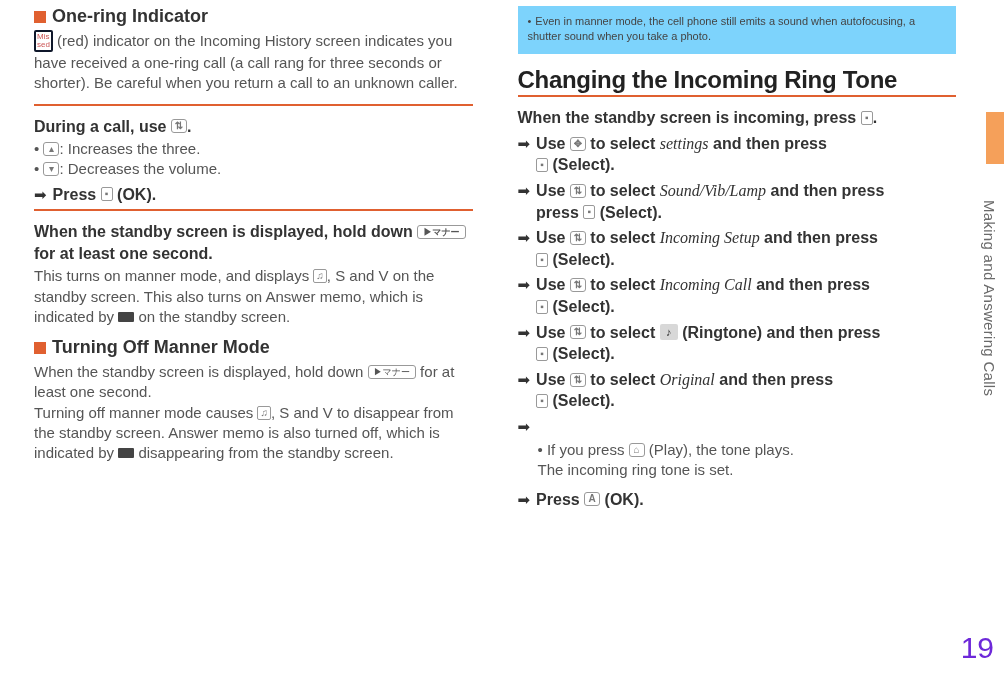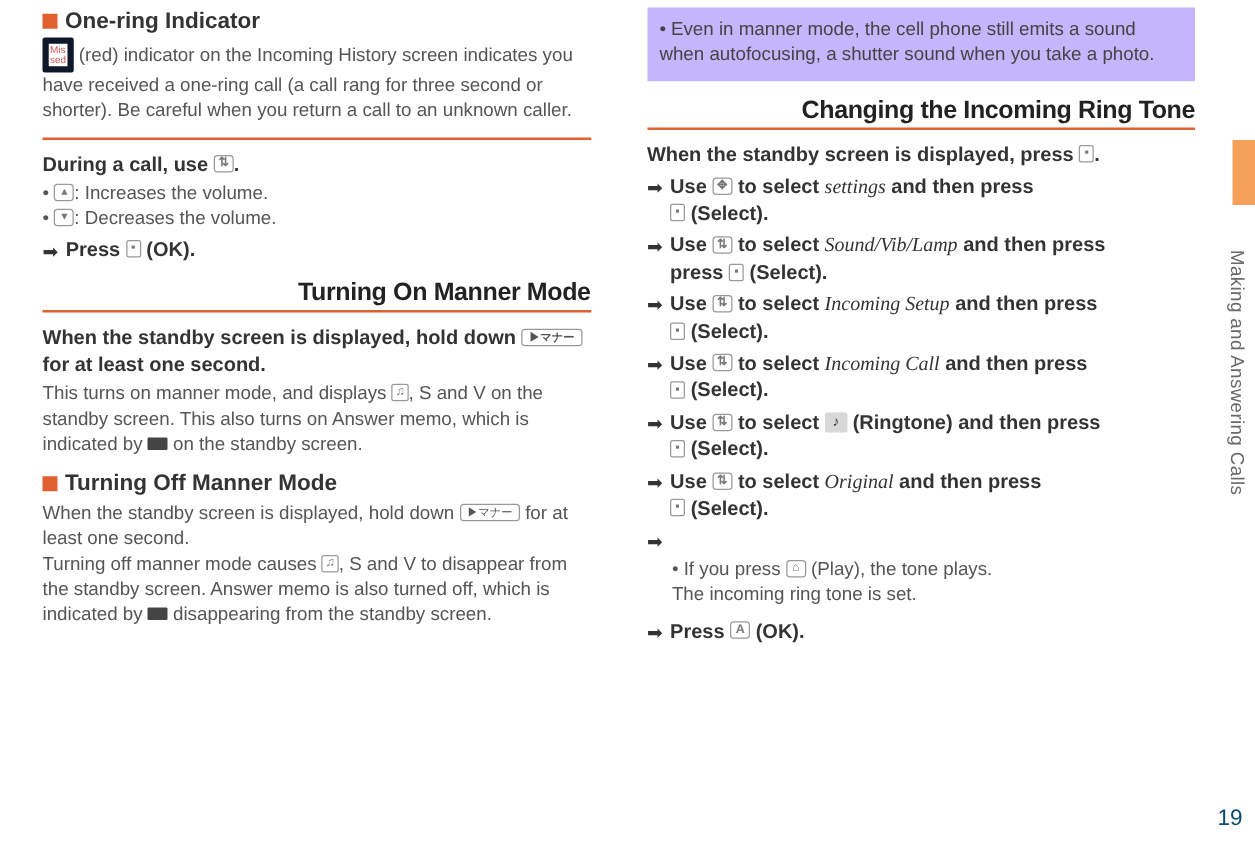--- a/index.html
+++ b/index.html
@@ -36,22 +36,22 @@
     top: 200px;
     writing-mode: vertical-rl;
     font-size: 15px;
     color: #6a6a6a;
     letter-spacing: 0.3px;
   }
   .pagenum {
     position: absolute;
     right: 10px;
     bottom: 8px;
-    font-size: 18px;
-    color: #0c4a6e;
+    font-size: 30px;
+    color: #6d28d9;
   }
 
   .redsq {
     display: inline-block;
     width: 12px;
     height: 12px;
     background: #e06030;
     margin-right: 6px;
     vertical-align: baseline;
     position: relative;
@@ -64,27 +64,26 @@
     margin: 0 0 4px 0;
   }
   .body-text {
     font-size: 15px;
     line-height: 1.35;
     color: #555;
     margin: 0 0 10px 0;
   }
   .big-head {
     font-weight: 900;
-    font-size: 20px;
+    font-size: 24px;
     font-stretch: condensed;
     letter-spacing: -0.3px;
     color: #222;
     line-height: 1.15;
     margin: 12px 0 2px 0;
-    text-align: right;
   }
   .underline {
     height: 2px;
     background: #e06030;
     margin: 2px 0 10px 0;
   }
   .lead {
     font-weight: bold;
     font-size: 16px;
     color: #333;
@@ -184,72 +183,71 @@
     border-radius: 2px;
     vertical-align: middle;
     font-size: 11px;
     line-height: 16px;
     text-align: center;
     position: relative;
     top: -1px;
   }
   .icon-red {
     display: inline-block;
-    border: 5px solid #0f172a;
+    border: 2px solid #0f172a;
     border-radius: 2px;
     font-size: 8px;
     line-height: 1;
     padding: 1px 1px;
     vertical-align: middle;
     position: relative;
     top: -1px;
     color: #c55;
     background: #fff;
   }
 
   .note-box {
-    background: #c4b5fd;
+    background: #7dd3fc;
     padding: 8px 10px 10px 10px;
-    font-size: 15px;
+    font-size: 11px;
     color: #444;
     line-height: 1.35;
   }
   .note-box .dot { margin-right: 4px; }
 
   .col-right { padding-right: 28px; }
 </style>
 </head>
 <body>
 
 <div class="page">
 
   <div class="col">
     <p class="sub-head">
       <span class="redsq"></span><span>One-ring Indicator</span>
     </p>
     <p class="body-text">
-      <span class="icon-red">Mis<br>sed</span><span> (red) indicator on the Incoming History screen indicates you have received a one-ring call (a call rang for three second or shorter). Be careful when you return a call to an unknown caller.</span>
+      <span class="icon-red">Mis<br>sed</span><span> (red) indicator on the Incoming History screen indicates you have received a one-ring call (a call rang for three seconds or shorter). Be careful when you return a call to an unknown caller.</span>
     </p>
 
     <div class="underline"></div>
 
     <p class="lead">
       <span>During a call, use </span><span class="icon-round">⇅</span><span>.</span>
     </p>
-    <div class="bullet-line">• <span class="icon-round">▴</span><span>: Increases the volume.</span></div>
+    <div class="bullet-line">• <span class="icon-round">▴</span><span>: Increases the three.</span></div>
     <div class="bullet-line">• <span class="icon-round">▾</span><span>: Decreases the volume.</span></div>
 
     <div class="arrow-row">
       <span class="arrow">➡</span>
       <span class="arrow-txt">
         <span>Press </span><span class="icon-box">▪</span><span> (OK).</span>
       </span>
     </div>
 
-    <p class="big-head">Turning On Manner Mode</p>
     <div class="underline"></div>
 
     <p class="lead">
       <span>When the standby screen is displayed, hold down </span><span class="icon-wide">▶マナー</span><span> for at least one second.</span>
     </p>
     <p class="body-text">
       <span>This turns on manner mode, and displays </span><span class="icon-box">♫</span><span>, </span><span>S</span><span> and </span><span>V</span><span> on the standby screen. This also turns on Answer memo, which is indicated by </span><span class="icon-dark"></span><span> on the standby screen.</span>
     </p>
 
     <p class="sub-head">
@@ -263,21 +261,21 @@
 
   <div class="col col-right">
     <div class="note-box">
       <span class="dot">•</span><span>Even in manner mode, the cell phone still emits a sound when autofocusing, a shutter sound when you take a photo.</span>
     </div>
 
     <p class="big-head">Changing the Incoming Ring Tone</p>
     <div class="underline"></div>
 
     <p class="lead">
-      <span>When the standby screen is displayed, press </span><span class="icon-box">▪</span><span>.</span>
+      <span>When the standby screen is incoming, press </span><span class="icon-box">▪</span><span>.</span>
     </p>
 
     <div class="arrow-row">
       <span class="arrow">➡</span>
       <span class="arrow-txt">
         <span>Use </span><span class="icon-round">✥</span><span> to select </span><span class="em">settings</span><span> and then press</span><br><span class="icon-box">▪</span><span> (Select).</span>
       </span>
     </div>
 
     <div class="arrow-row">

